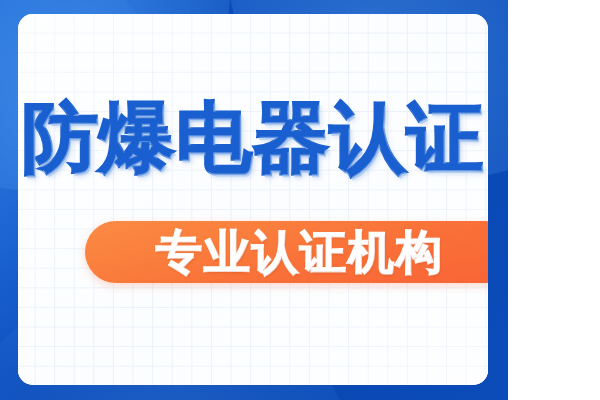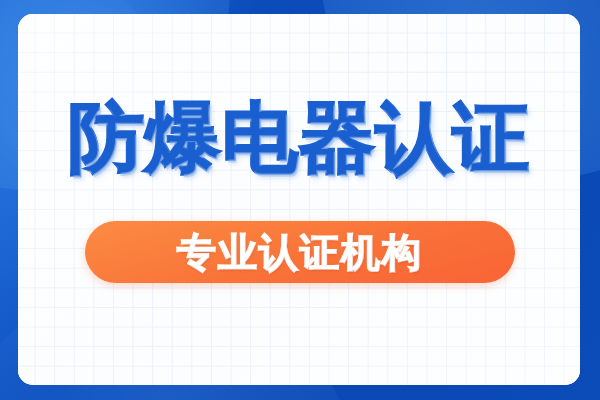--- a/index.html
+++ b/index.html
@@ -8,21 +8,21 @@
     padding: 0;
     background: #ffffff;
   }
   body {
     font-family: "Liberation Sans", "DejaVu Sans", sans-serif;
   }
 
   
   #banner {
     position: relative;
-    width: 600px;
+    width: 508px;
     height: 400px;
     overflow: hidden;
     background: #1d4ed8;
   }
 
   
   .frame-base {
     position: absolute;
     inset: 0;
     background:
@@ -126,21 +126,21 @@
     height: 62px;
     border-radius: 31px;
     background: linear-gradient(165deg, #fb8b45 0%, #fa7f3d 28%, #f96f38 62%, #f96436 100%);
     box-shadow: 0 3px 9px rgba(245,110,55,0.25);
     display: flex;
     align-items: center;
     justify-content: center;
   }
   #badge-text {
     font-family: "DejaVu Sans", "Liberation Sans", sans-serif;
-    font-size: 39px;
+    font-size: 46px;
     line-height: 1;
     font-weight: 700;
     letter-spacing: 2px;
     color: #ffffff;
     white-space: nowrap;
     text-shadow: 1px 2px 2px rgba(190,70,30,0.28);
     -webkit-text-stroke: 1.6px #ffffff;
     paint-order: stroke fill;
     text-align: right;
   }

